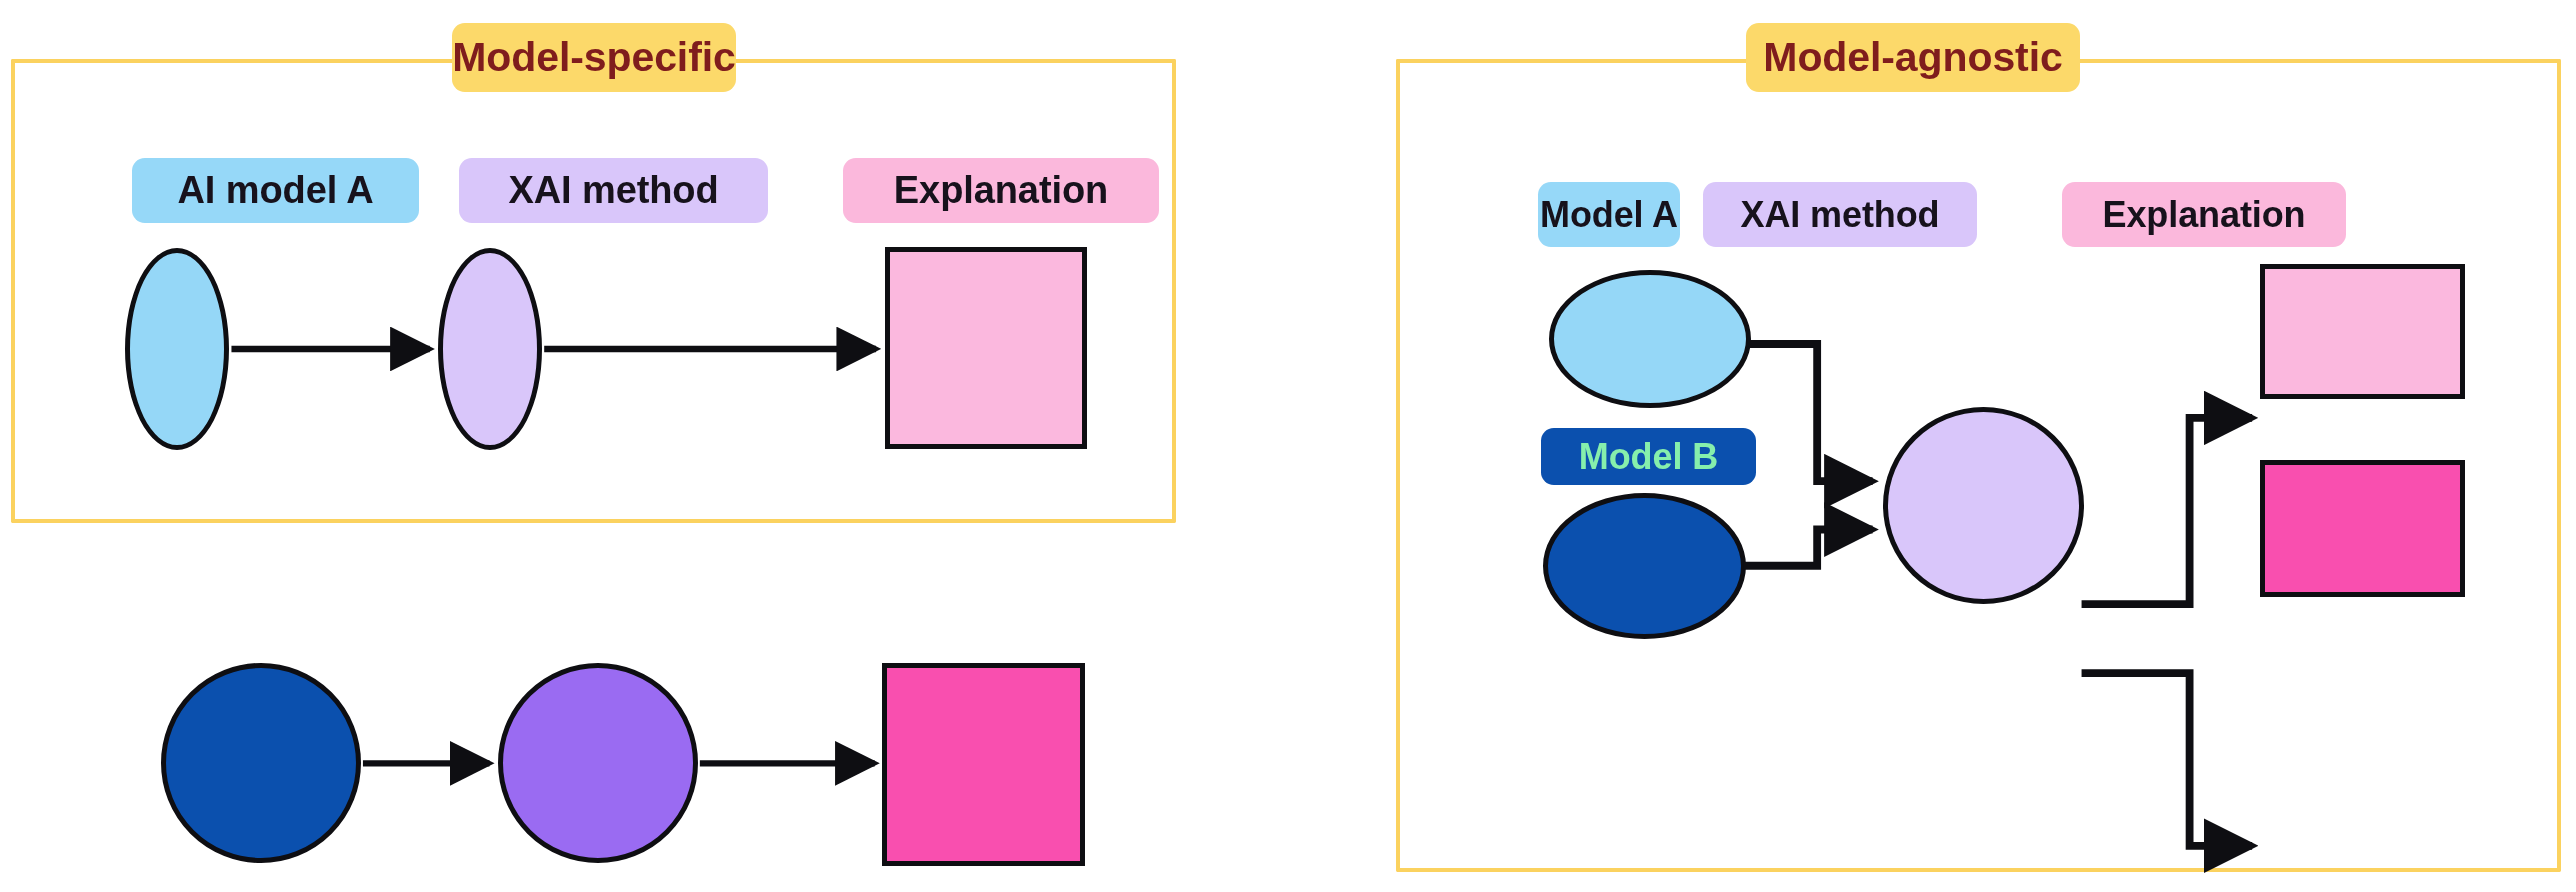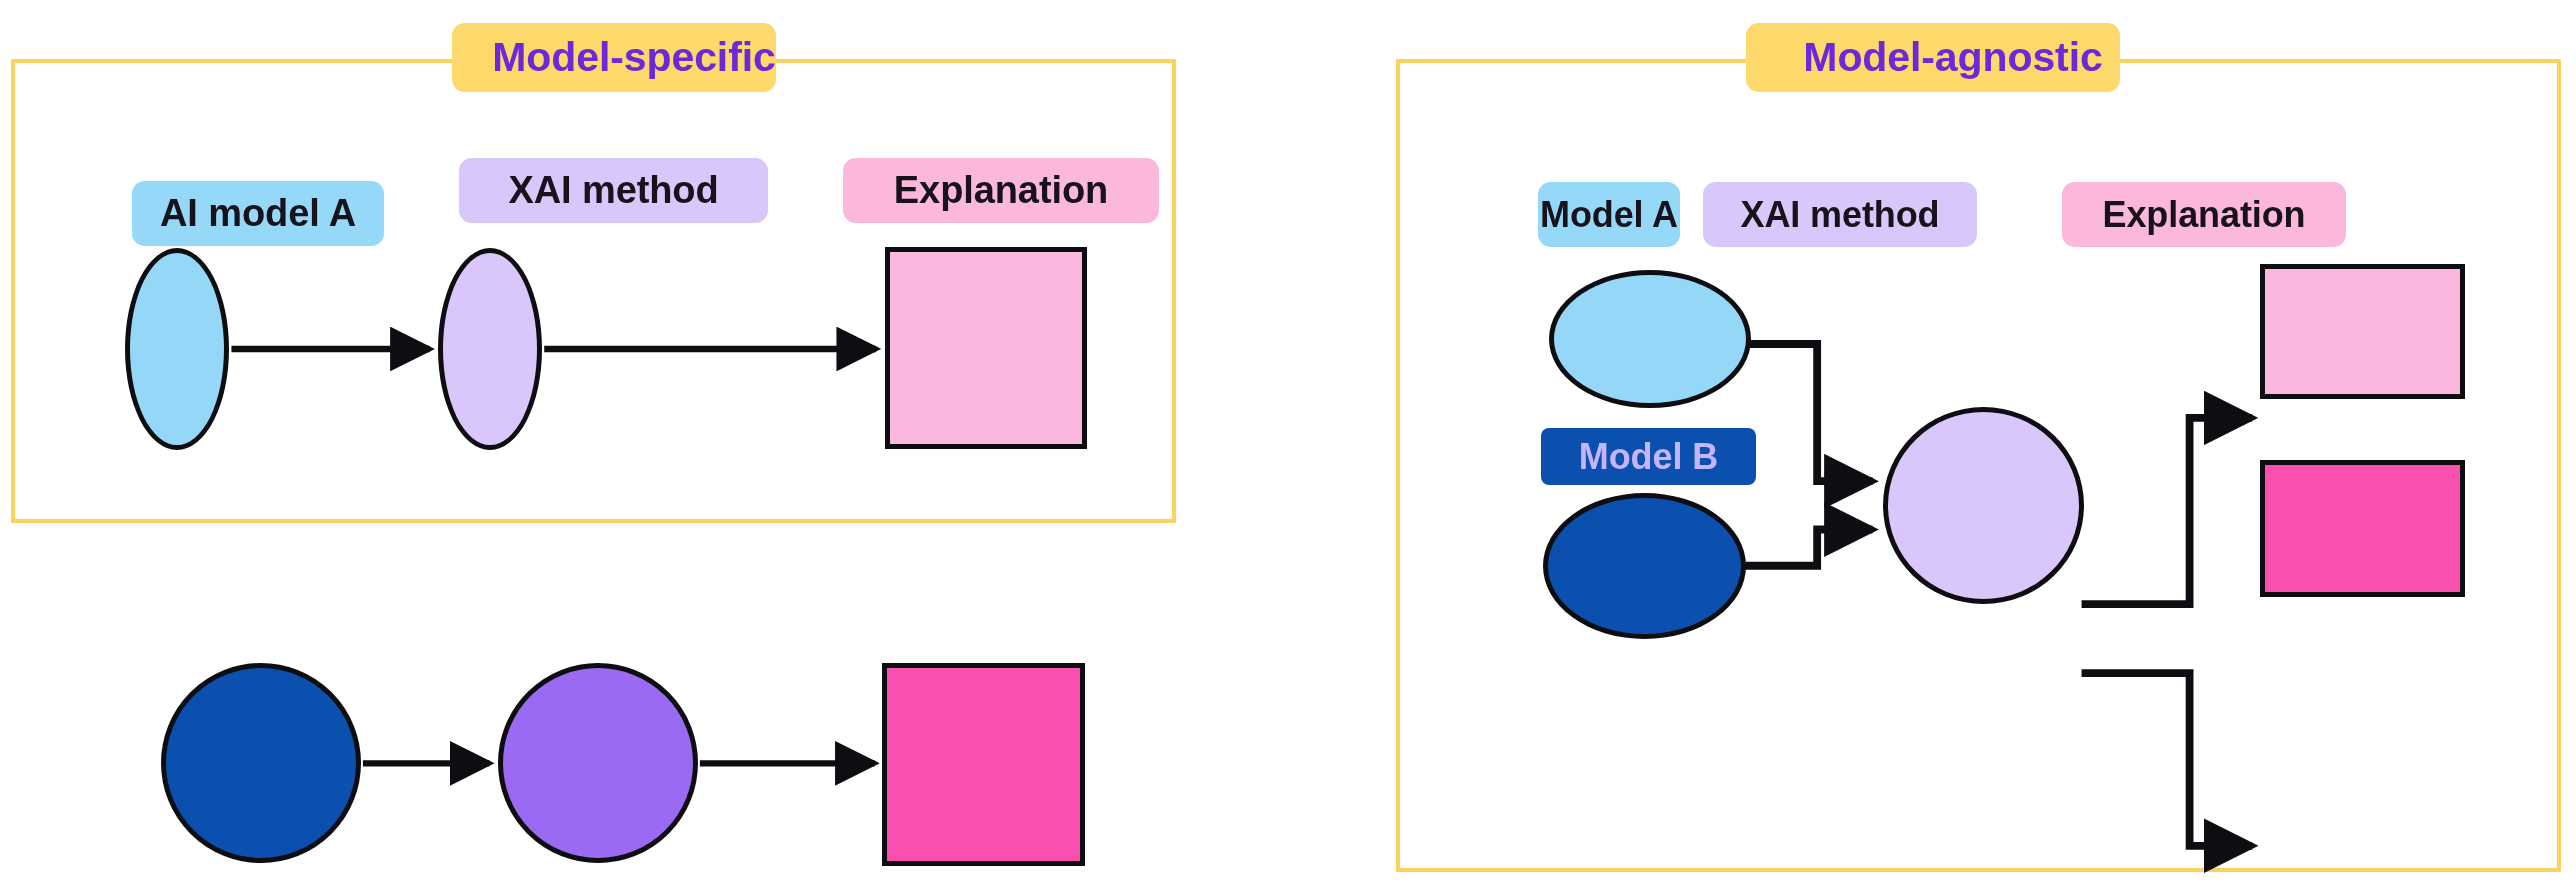--- a/index.html
+++ b/index.html
@@ -35,30 +35,29 @@
   #panel-model-agnostic {
     left: 1396px;
     top: 59px;
     width: 1165px;
     height: 813px;
   }
   
   .panel-title {
     position: absolute;
     background: #FCD96A;
-    color: #6d28d9;
+    color: #7f1d1d;
     border-radius: 12.8px;
     font-weight: 700;
     letter-spacing: -0.1px;
     display: flex;
     align-items: center;
     justify-content: center;
     white-space: nowrap;
     z-index: 6;
-    padding-left: 40px;
   }
   #title-model-specific {
     left: 452px;
     top: 23px;
     width: 284px;
     height: 69px;
     font-size: 41px;
   }
   #title-model-agnostic {
     left: 1746px;
@@ -75,24 +74,24 @@
     align-items: center;
     justify-content: center;
     font-weight: 700;
     white-space: nowrap;
     letter-spacing: -0.1px;
     z-index: 5;
   }
   .chip-blue   { background: #96D8F8; color: #17121c; }
   .chip-purple { background: #D9C6FA; color: #17121c; }
   .chip-pink   { background: #FBB8DC; color: #17121c; }
-  .chip-darkblue { background: #0B50AE; color: #c4b5fd; border-radius: 8px; }
-
-  
-  #chip-ai-model-a { left: 132px;  top: 158px; width: 252px; height: 65px; font-size: 38px; margin-top: 23px; }
+  .chip-darkblue { background: #0B50AE; color: #86efac; }
+
+  
+  #chip-ai-model-a { left: 132px;  top: 158px; width: 287px; height: 65px; font-size: 38px; }
   #chip-xai-left   { left: 459px;  top: 158px; width: 309px; height: 65px; font-size: 38px; }
   #chip-expl-left  { left: 843px; top: 158px; width: 316px; height: 65px; font-size: 38px; }
   #chip-ai-model-b { left: 135px;  top: 569px; width: 277px; height: 65px; font-size: 38px; }
 
   
   #chip-model-a   { left: 1538px; top: 182px; width: 142px; height: 65px; font-size: 36px; text-align: right; }
   #chip-xai-right { left: 1703px; top: 182px; width: 274px; height: 65px; font-size: 36px; }
   #chip-expl-right{ left: 2062px; top: 182px; width: 284px; height: 65px; font-size: 36px; }
   #chip-model-b   { left: 1541px; top: 428px; width: 215px; height: 57px; font-size: 36px; }
 

